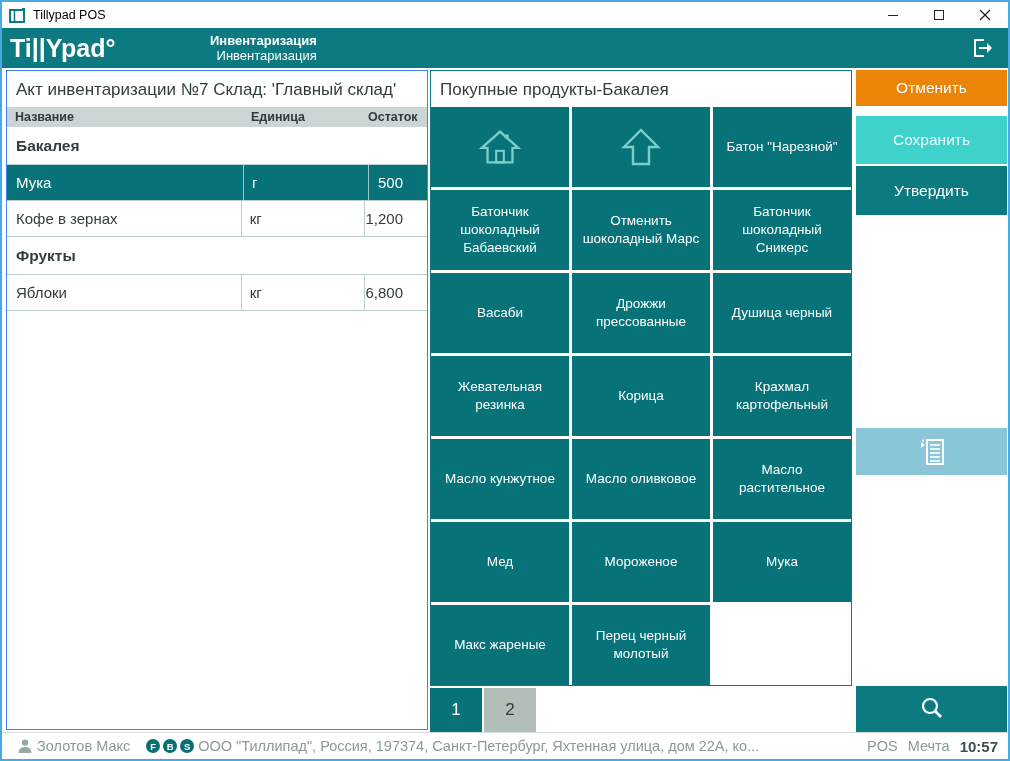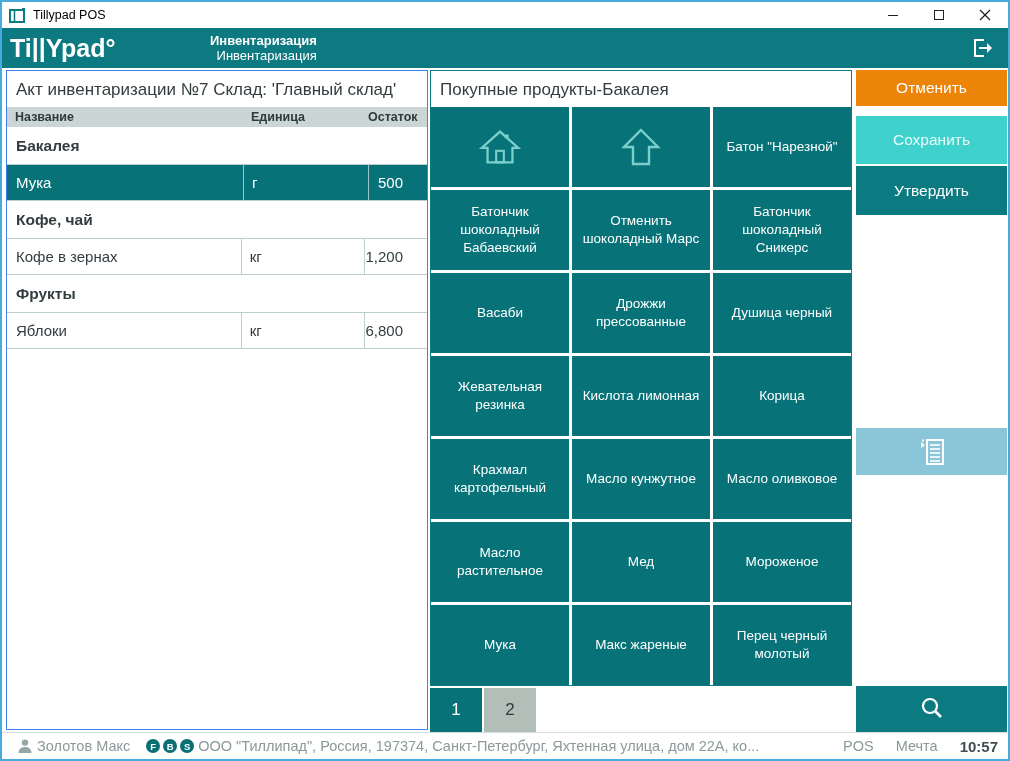--- a/index.html
+++ b/index.html
@@ -67,21 +67,21 @@
   .btn-search{ top:684px; height:46px; background:#0B7B81; }
   
   .statusbar{ position:absolute; left:0; right:0; bottom:0; height:27px; background:#fff;
     border-top:1px solid #D5DCDC; display:flex; align-items:center; padding:0 10px 0 15px;
     font-size:14.5px; color:#8B9A99; }
   .user-name{ margin-left:4px; margin-right:16px; white-space:nowrap; }
   .badges{ display:flex; gap:3px; margin-right:4px; }
   .badge{ width:14px; height:14px; border-radius:50%; background:#0A6F75; color:#fff;
     font-size:9.5px; font-weight:bold; display:flex; align-items:center; justify-content:center; }
   .address{ flex:1; white-space:nowrap; overflow:hidden; }
-  .status-right{ display:flex; align-items:center; gap:22px; margin-left:12px; }
+  .status-right{ display:flex; align-items:center; gap:10px; margin-left:12px; }
   .time{ font-weight:bold; color:#3E4E52; font-size:15px; }
   svg{ display:block; }
 </style>
 </head>
 <body>
 
 <div class="window">
 
   <div class="titlebar">
     <svg class="app-icon" viewBox="0 0 17 15">
@@ -132,21 +132,20 @@
       <div class="c2">Единица</div>
       <div class="c3">Остаток</div>
     </div>
     <div id="inv-rows">
         <div class="trow category">Бакалея</div>
         <div class="trow item selected">
           <div class="c1">Мука</div>
           <div class="c2">г</div>
           <div class="c3">500</div>
         </div>
-        <div class="trow category">Кофе, чай</div>
         <div class="trow item">
           <div class="c1">Кофе в зернах</div>
           <div class="c2">кг</div>
           <div class="c3">1,200</div>
         </div>
         <div class="trow category">Фрукты</div>
         <div class="trow item">
           <div class="c1">Яблоки</div>
           <div class="c2">кг</div>
           <div class="c3">6,800</div>
@@ -170,21 +169,20 @@
           </svg>
         </div>
         <div class="grid-btn">Батон "Нарезной"</div>
         <div class="grid-btn">Батончик шоколадный Бабаевский</div>
         <div class="grid-btn">Отменить шоколадный Марс</div>
         <div class="grid-btn">Батончик шоколадный Сникерс</div>
         <div class="grid-btn">Васаби</div>
         <div class="grid-btn">Дрожжи прессованные</div>
         <div class="grid-btn">Душица черный</div>
         <div class="grid-btn">Жевательная резинка</div>
-        <div class="grid-btn">Кислота лимонная</div>
         <div class="grid-btn">Корица</div>
         <div class="grid-btn">Крахмал картофельный</div>
         <div class="grid-btn">Масло кунжутное</div>
         <div class="grid-btn">Масло оливковое</div>
         <div class="grid-btn">Масло растительное</div>
         <div class="grid-btn">Мед</div>
         <div class="grid-btn">Мороженое</div>
         <div class="grid-btn">Мука</div>
         <div class="grid-btn">Макс жареные</div>
         <div class="grid-btn">Перец черный молотый</div>

